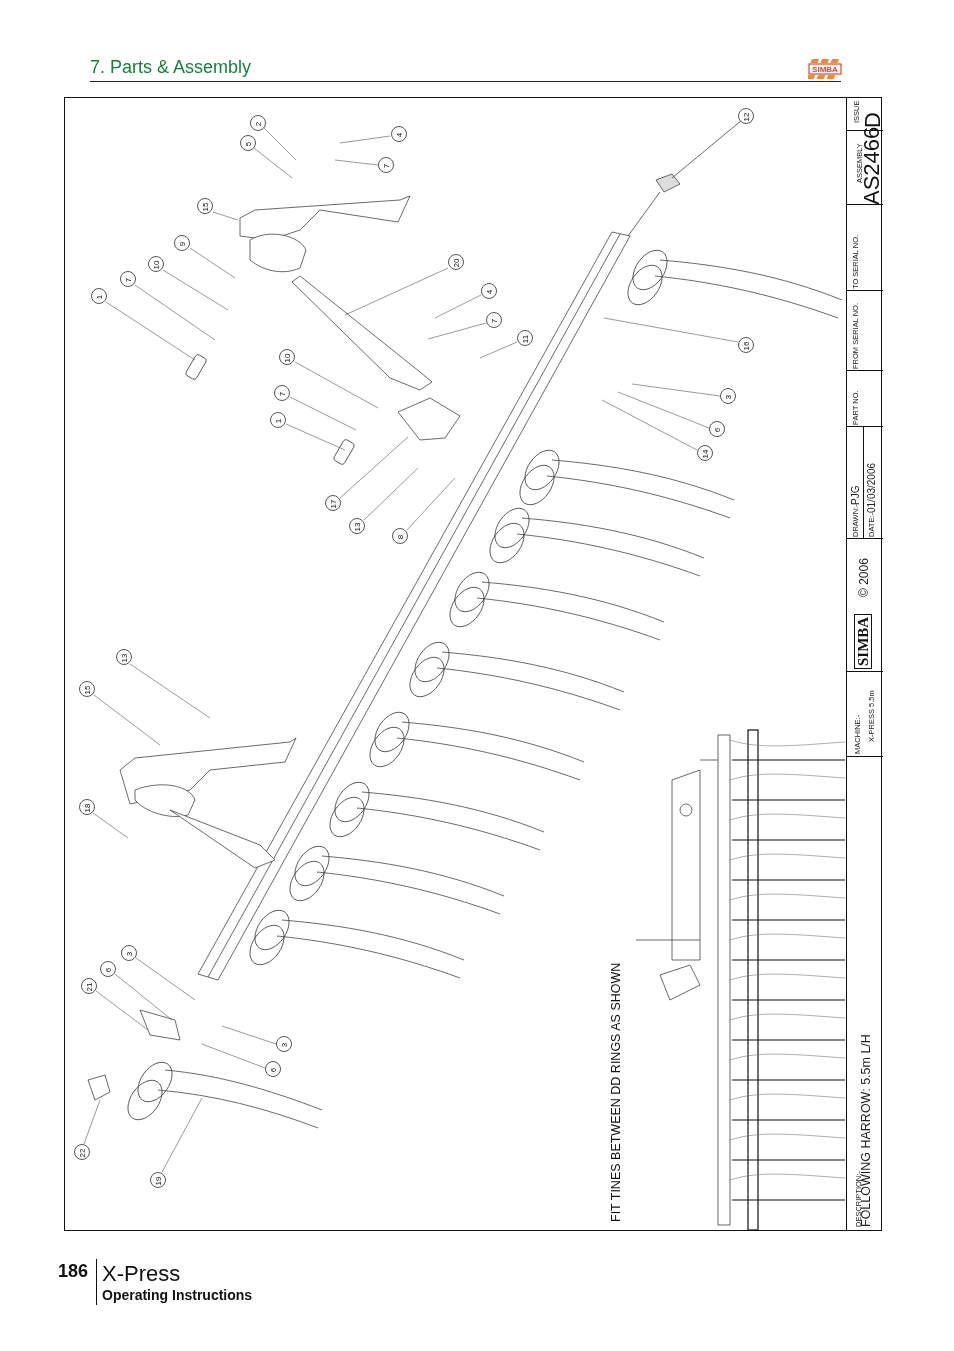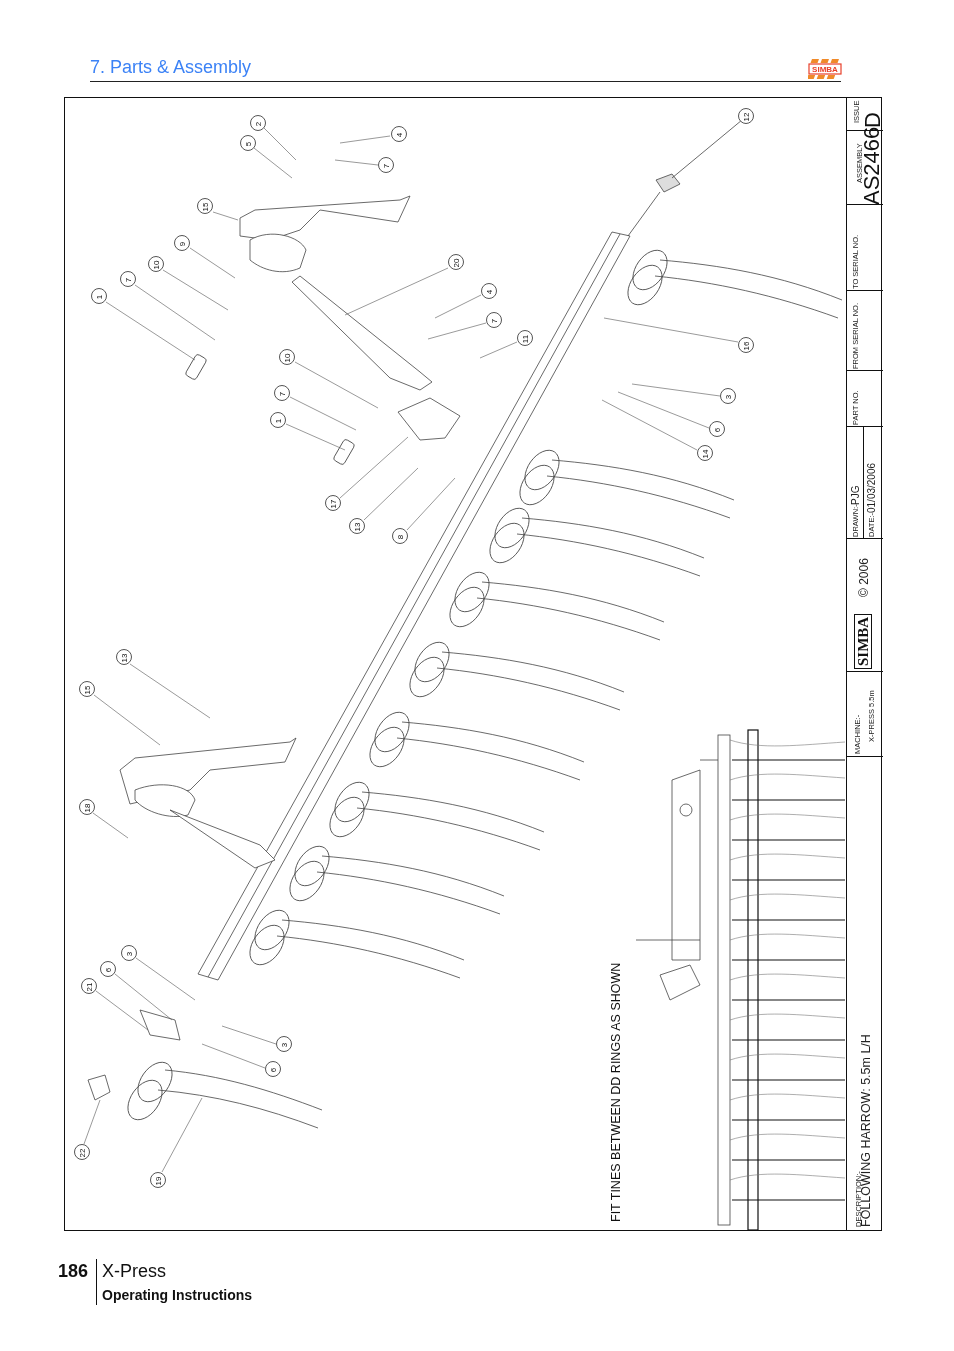--- a/index.html
+++ b/index.html
@@ -1,29 +1,29 @@
 <!DOCTYPE html>
 <html><head>
 <meta charset="utf-8">
 <style>
   html,body{margin:0;padding:0;background:#fff;}
   body{width:954px;height:1351px;position:relative;overflow:hidden;font-family:"Liberation Sans",sans-serif;color:#111;}
-  .header-title{position:absolute;left:90px;top:57px;font-size:18px;color:#3b82f6;}
+  .header-title{position:absolute;left:90px;top:57px;font-size:18px;color:#15803d;}
   .header-rule{position:absolute;left:90px;top:81px;width:751px;height:1px;background:#222;}
   .logo{position:absolute;left:808px;top:59px;width:34px;height:20px;}
   .drawing-frame{position:absolute;left:64px;top:97px;width:818px;height:1134px;border:1px solid #111;box-sizing:border-box;}
   .title-block{position:absolute;left:846px;top:97px;width:36px;height:1134px;border-left:1px solid #111;box-sizing:border-box;}
   .tb-cell{position:absolute;left:0;width:36px;border-bottom:1px solid #111;box-sizing:border-box;}
   .rot{position:absolute;transform-origin:left top;transform:rotate(-90deg);white-space:nowrap;}
   .tb-small{font-size:7.5px;color:#222;}
   .tb-mid{font-size:10px;color:#222;}
   .tb-large{font-size:22px;color:#111;}
   .page-number{position:absolute;left:58px;top:1261px;font-size:18px;font-weight:bold;}
   .footer-rule{position:absolute;left:96px;top:1259px;width:1px;height:46px;background:#111;}
-  .footer-title{position:absolute;left:102px;top:1261px;font-size:18px;}
+  .footer-title{position:absolute;left:102px;top:1261px;font-size:22px;}
   .footer-sub{position:absolute;left:102px;top:1287px;font-size:14px;font-weight:bold;}
   .note{position:absolute;font-size:12.5px;color:#111;}
   svg text{font-family:"Liberation Sans",sans-serif;}
 </style>
 </head>
 <body>
 
 <div class="header-title">7. Parts &amp; Assembly</div>
 <div class="header-rule"></div>
 <svg class="logo" viewBox="0 0 34 20">

